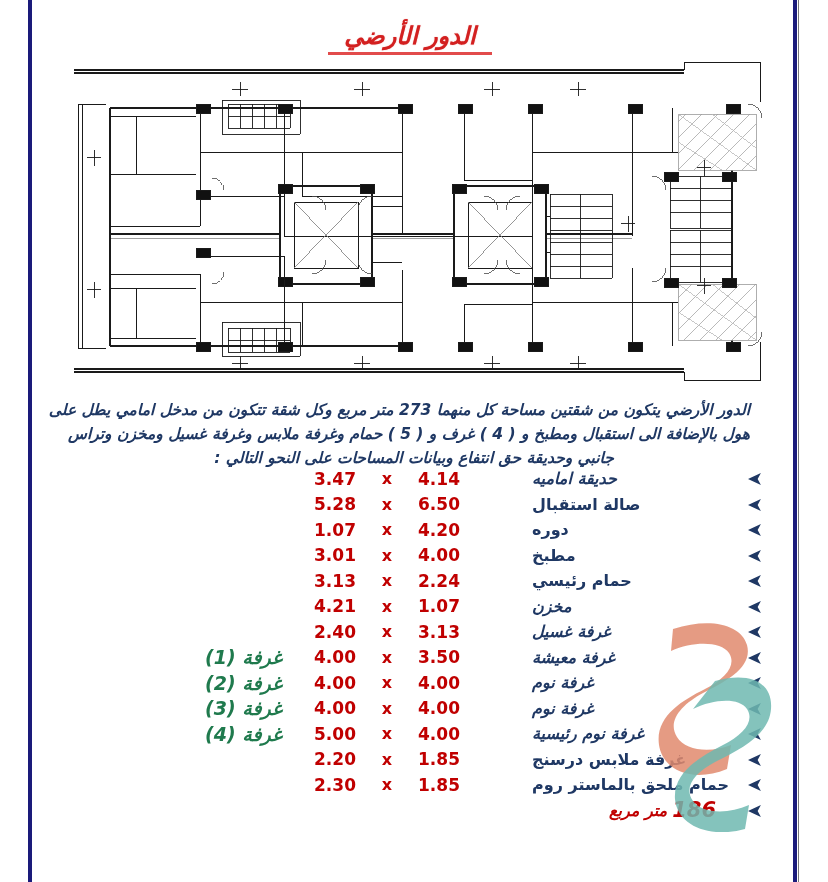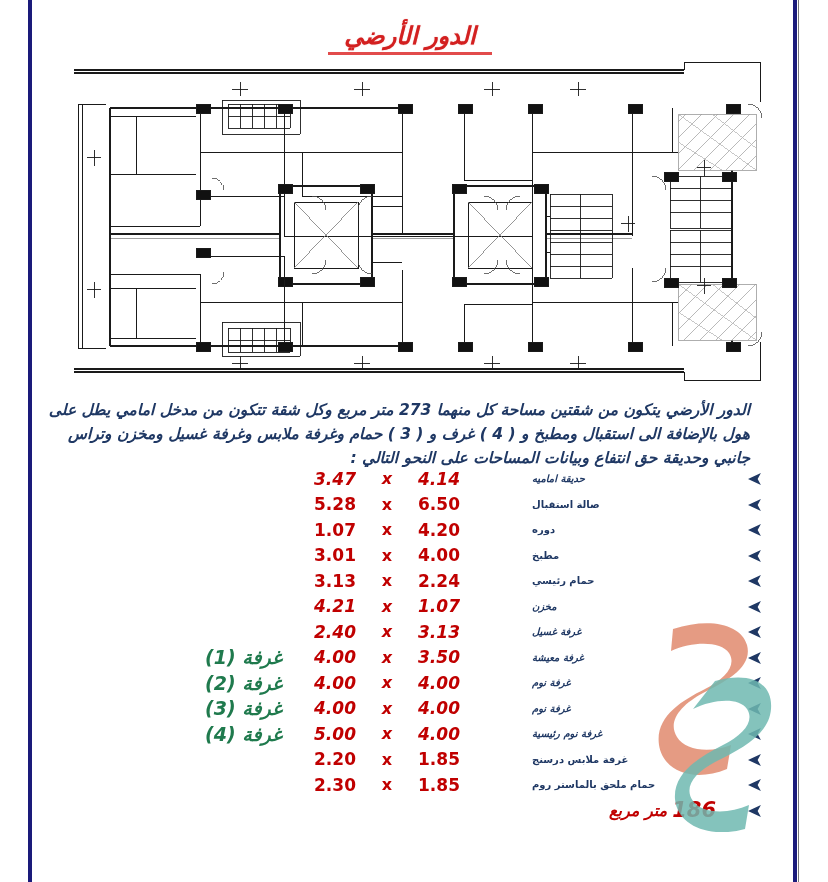--- a/index.html
+++ b/index.html
@@ -38,46 +38,46 @@
 
   
   .para{
     position:absolute;right:78px;left:78px;top:398px;
     direction:rtl;text-align:right;
     color:#1f3864;font-weight:bold;font-style:italic;
     font-size:15.5px;line-height:1.55;
     font-family:"DejaVu Sans",sans-serif;
   }
   .para div{white-space:nowrap;}
-  .para .ln3{}
+  .para .ln3{text-align:center;}
 
   
   .table{
     position:absolute;left:60px;right:60px;top:466px;
     direction:rtl;
   }
   .row{
     display:flex;align-items:center;height:25.5px;direction:rtl;
     font-family:"DejaVu Sans",sans-serif;
   }
   .bullet{
     width:26px;flex:0 0 26px;text-align:center;color:#1f3864;
     font-size:19px;line-height:1;font-weight:bold;
     transform:scaleX(-1);
   }
   .rname{
     flex:0 0 210px;text-align:left;padding-left:6px;
-    color:#1f3864;font-weight:bold;font-size:10px;white-space:nowrap;
+    color:#1f3864;font-weight:bold;font-size:16px;white-space:nowrap;
   }
   .rname.it{font-style:italic;}
   .dims{flex:0 0 200px;display:flex;direction:ltr;align-items:center;
         justify-content:flex-start;margin-right:26px;}
   .d1,.d2{width:70px;text-align:center;color:#c00000;font-weight:bold;font-size:17px;}
   .dx{width:34px;text-align:center;color:#c00000;font-weight:bold;font-size:16px;}
-  .it .d1,.it .d2,.it .dx{font-style:italic;}
+  .it .d1,.it .d2,.it .dx{}
   .note{flex:0 0 130px;text-align:right;color:#1f7a4d;font-weight:bold;
         font-style:italic;font-size:19px;padding-right:18px;white-space:nowrap;}
   .area-cell{flex:0 0 200px;display:flex;direction:rtl;align-items:center;
              justify-content:flex-start;margin-right:26px;color:#c00000;
              font-weight:bold;font-style:italic;font-size:16px;white-space:nowrap;}
   .area-cell .num{font-size:21px;padding-left:5px;}
 
   
   .watermark{position:absolute;left:655px;top:617px;width:120px;height:215px;
              pointer-events:none;}
@@ -263,21 +263,21 @@
           <path d="M632,104 V120 M625,111 H639"></path>
           <path d="M632,222 V238 M625,229 H639"></path>
           <path d="M556,160 V176 M549,167 H563"></path>
         </g>
       </g>
     </svg>
   </div>
 
   <div class="para">
     <div>الدور الأرضي يتكون  من شقتين مساحة كل منهما 273 متر مربع وكل شقة تتكون من مدخل امامي يطل على</div>
-    <div>هول بالإضافة الى استقبال ومطبخ و ( 4 ) غرف و ( 3 ) حمام وغرفة ملابس وغرفة غسيل ومخزن وتراس</div>
+    <div>هول بالإضافة الى استقبال ومطبخ و ( 4 ) غرف و ( 5 ) حمام وغرفة ملابس وغرفة غسيل ومخزن وتراس</div>
     <div class="ln3">جانبي وحديقة حق انتفاع  وبيانات المساحات على النحو التالي :</div>
   </div>
 
   <div class="table" id="areas-table">
       <div class="row it">
         <span class="bullet">➤</span>
         <span class="rname it">حديقة اماميه</span>
         <span class="dims">
           <span class="d1">3.47</span>
           <span class="dx">x</span>

